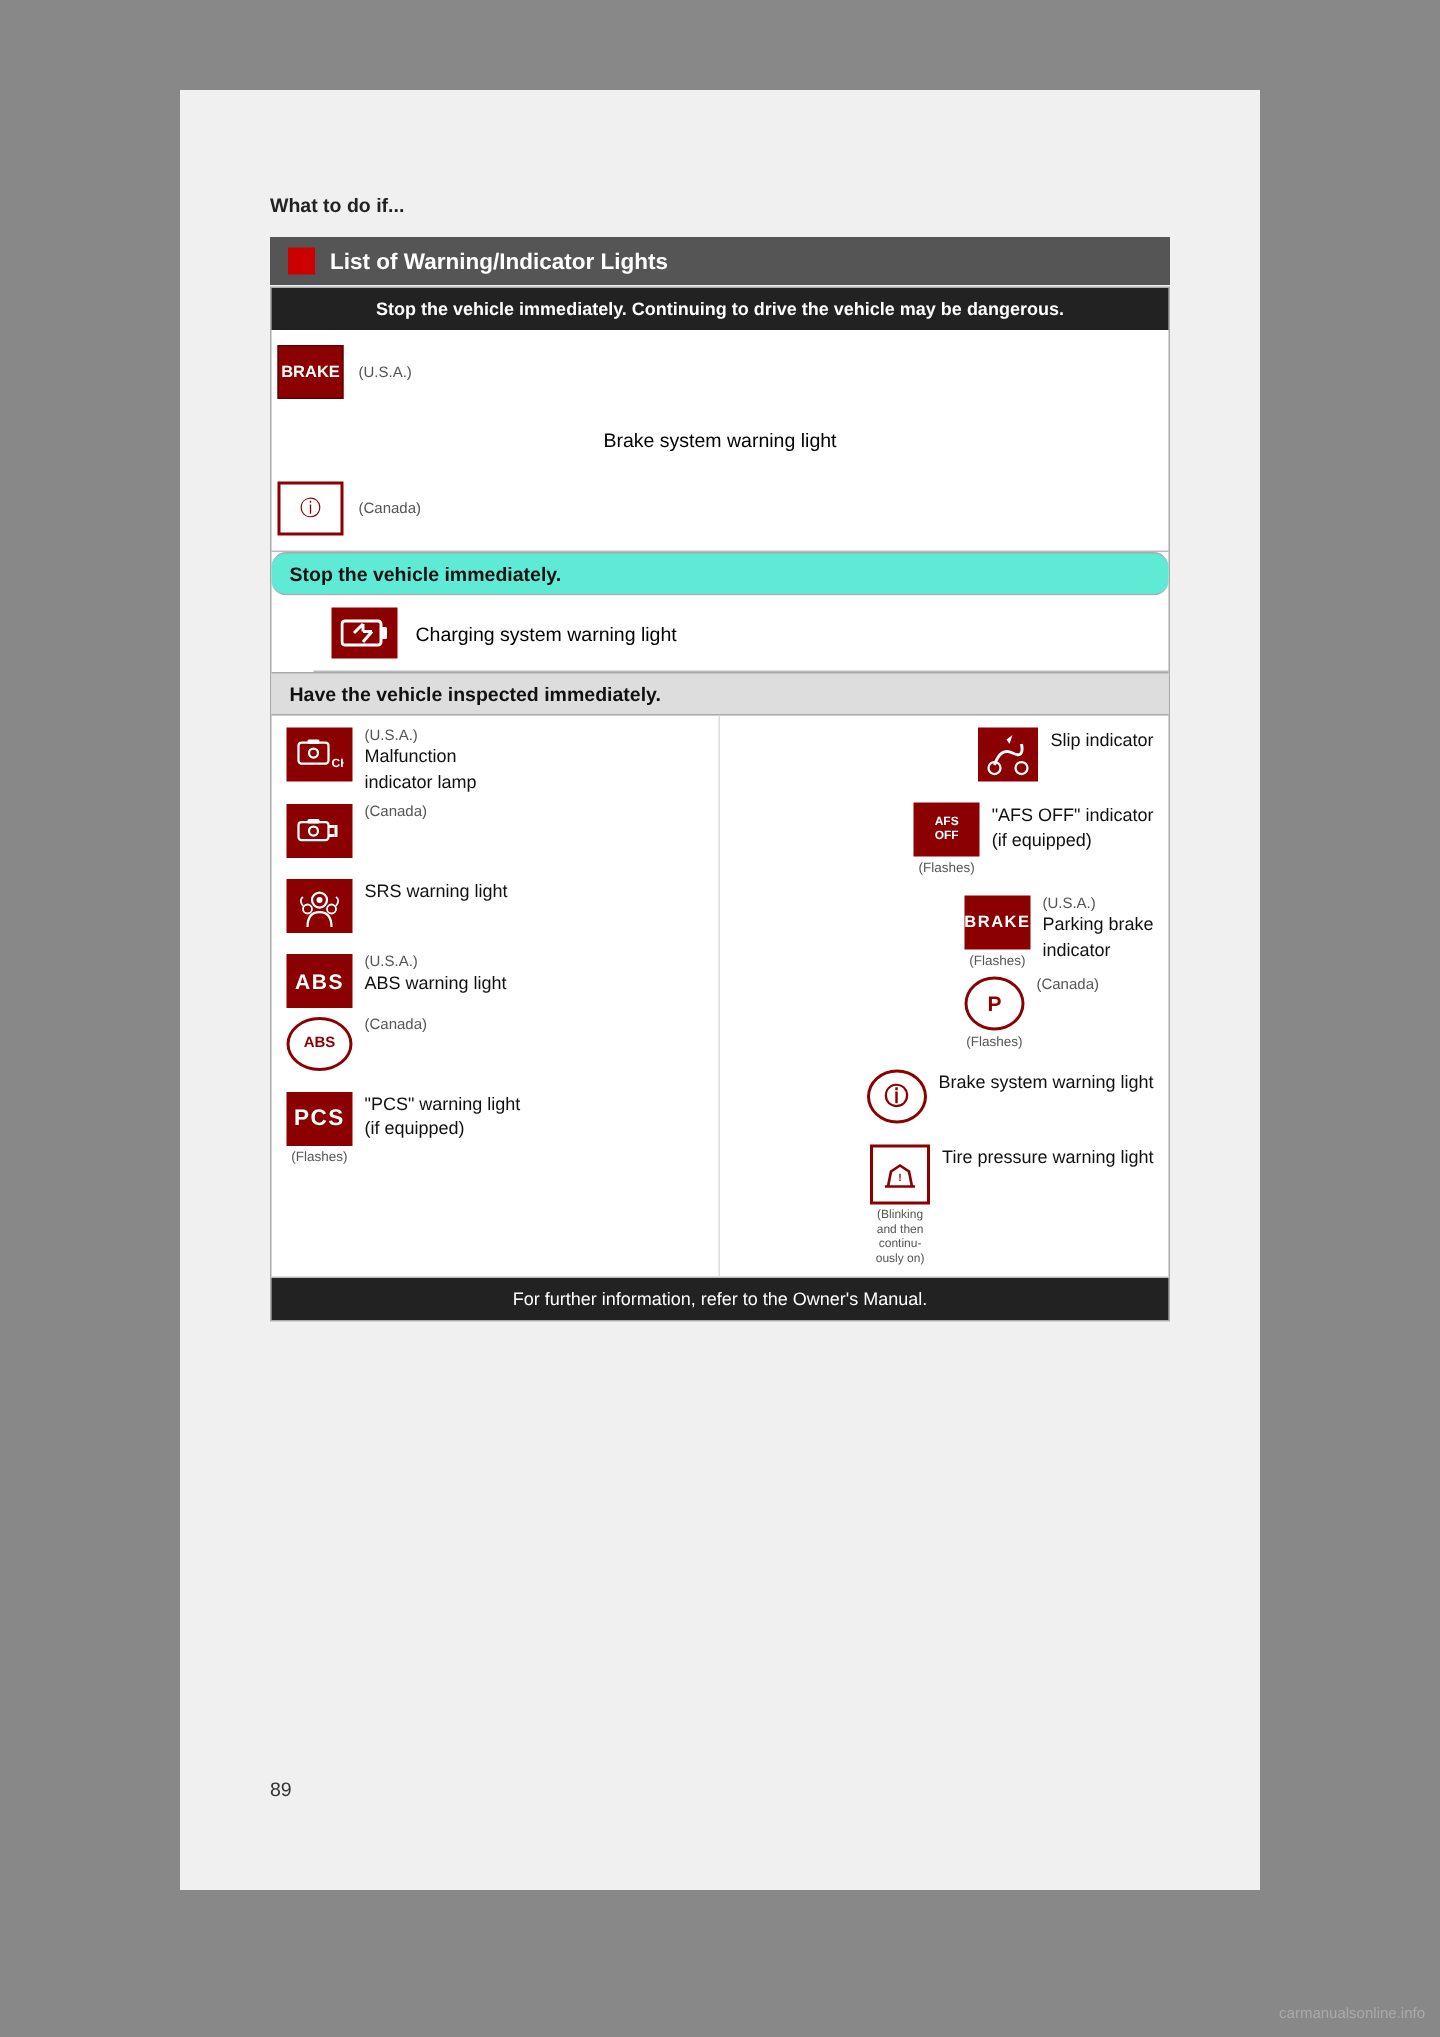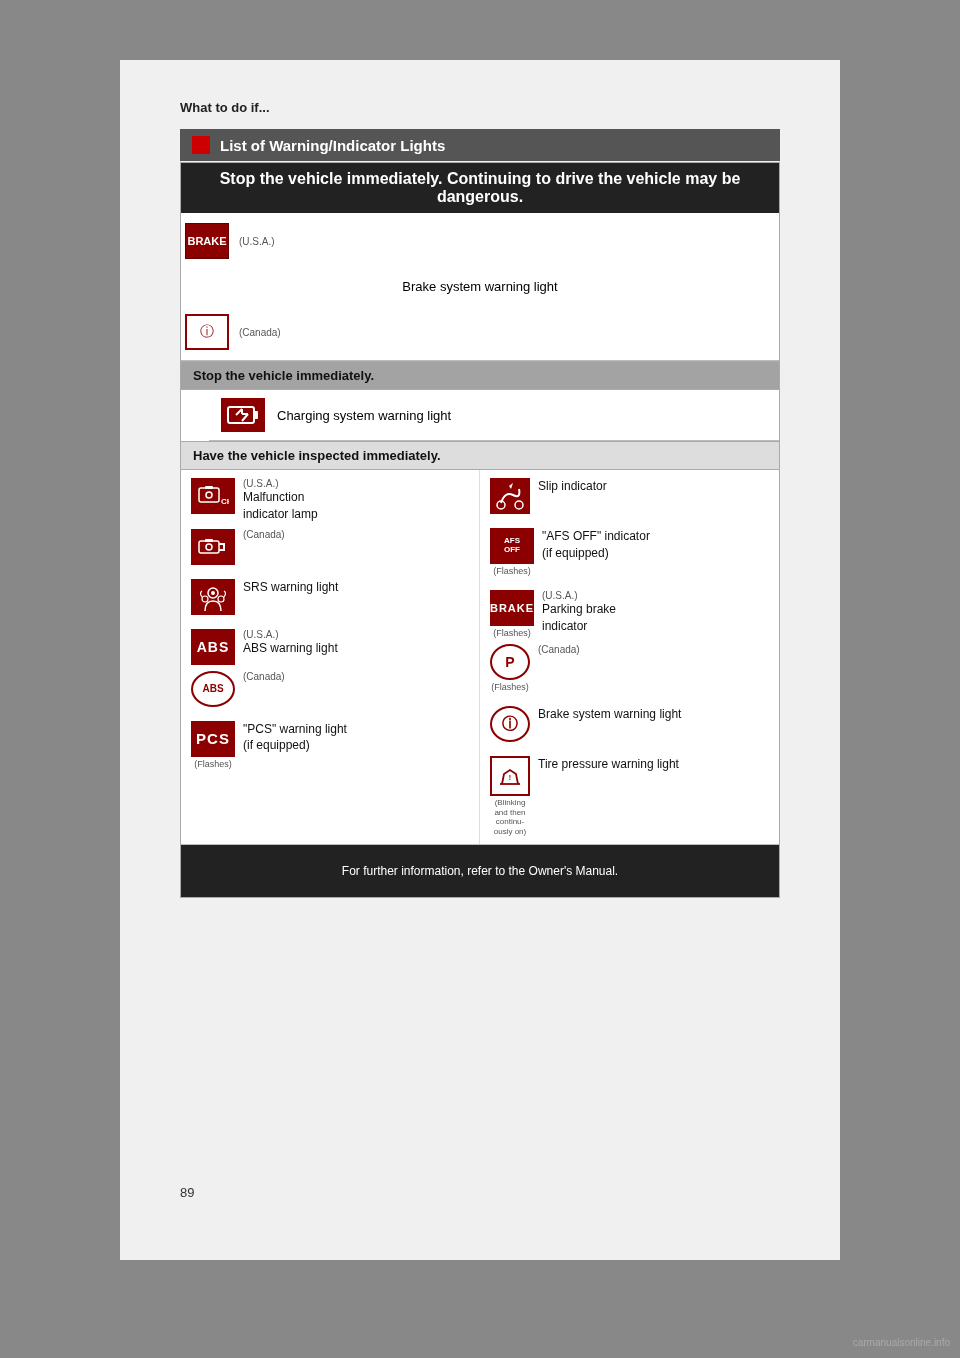--- a/index.html
+++ b/index.html
@@ -17,20 +17,21 @@
       background: #f0f0f0;
       margin: 60px auto;
       padding: 40px 60px;
       position: relative;
     }
     .what-to-do {
       font-weight: bold;
       font-size: 13px;
       margin-bottom: 14px;
       color: #222;
+      margin-top: 29px;
     }
     .section-header {
       background: #555;
       color: white;
       font-size: 15px;
       font-weight: bold;
       padding: 7px 12px;
       margin-bottom: 1px;
       display: flex;
       align-items: center;
@@ -44,33 +45,34 @@
       flex-shrink: 0;
     }
     .main-table {
       border: 1px solid #aaa;
       background: white;
       width: 100%;
     }
     .danger-row {
       background: #222;
       color: white;
-      font-size: 16px;
+      font-size: 12px;
       font-weight: bold;
       padding: 7px 12px;
       text-align: center;
     }
     .stop-immediate-row {
-      background: #a3a3a3;
+      background: #5eead4;
       font-size: 13px;
       font-weight: bold;
       padding: 6px 12px;
       border-top: 1px solid #aaa;
       border-bottom: 1px solid #aaa;
       color: #111;
+      border-radius: 10px;
     }
     .inspect-row {
       background: #ddd;
       font-size: 13px;
       font-weight: bold;
       padding: 6px 12px;
       border-top: 1px solid #aaa;
       border-bottom: 1px solid #aaa;
       color: #111;
     }
@@ -139,20 +141,21 @@
       padding: 8px 10px;
       display: flex;
       flex-direction: column;
       gap: 14px;
     }
     .inspect-right {
       padding: 8px 10px;
       display: flex;
       flex-direction: column;
       gap: 14px;
+      align-items: flex-end;
     }
     .item-row {
       display: flex;
       align-items: flex-start;
       gap: 8px;
     }
     .item-text {
       font-size: 12px;
       color: #111;
       line-height: 1.4;
@@ -287,21 +290,21 @@
       align-items: center;
       justify-content: center;
       flex-shrink: 0;
       border-radius: 50%;
     }
     .footer-bar {
       background: #222;
       color: white;
       text-align: center;
       font-size: 12px;
-      padding: 19px;
+      padding: 7px;
     }
     .page-num {
       position: absolute;
       bottom: 60px;
       left: 60px;
       font-size: 13px;
       color: #333;
     }
     .watermark {
       position: fixed;

